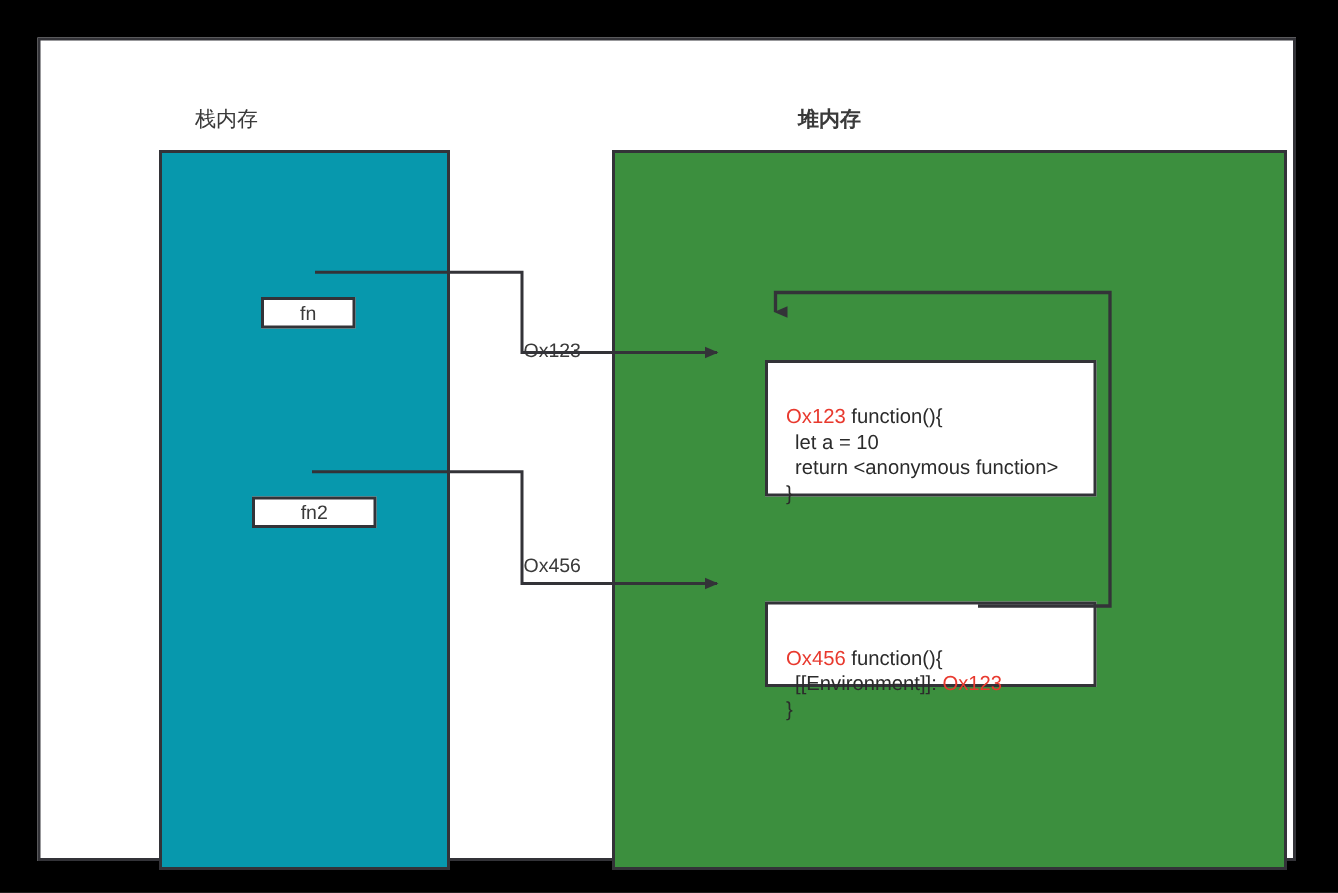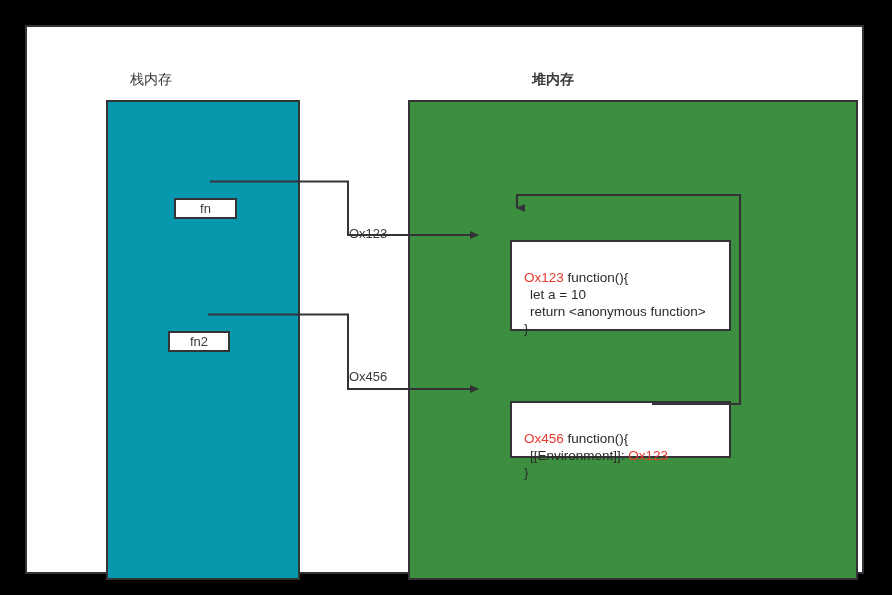--- a/index.html
+++ b/index.html
@@ -80,21 +80,21 @@
   }
   #var-fn {
     left: 147px;
     top: 171px;
     width: 63px;
     height: 21px;
   }
   #var-fn2 {
     left: 141px;
     top: 304px;
-    width: 62px;
+    width: 83px;
     height: 21px;
   }
   .code-box {
     position: absolute;
     background: #ffffff;
     border: 2px solid #333338;
     box-sizing: border-box;
     font-size: 13.5px;
     color: #2b2b2b;
     padding: 27px 10px 8px 12px;

